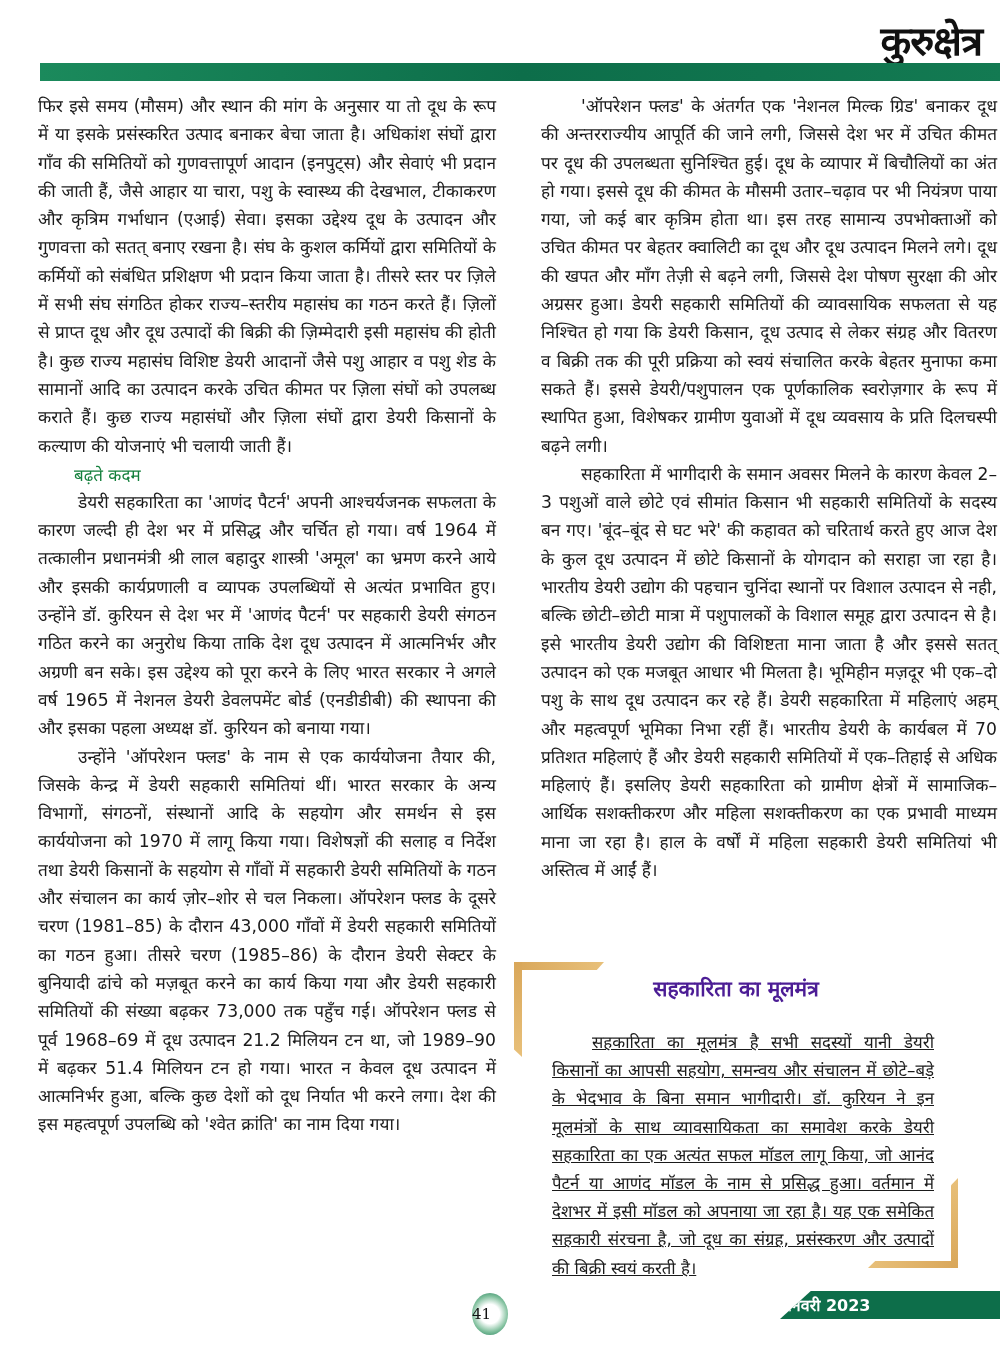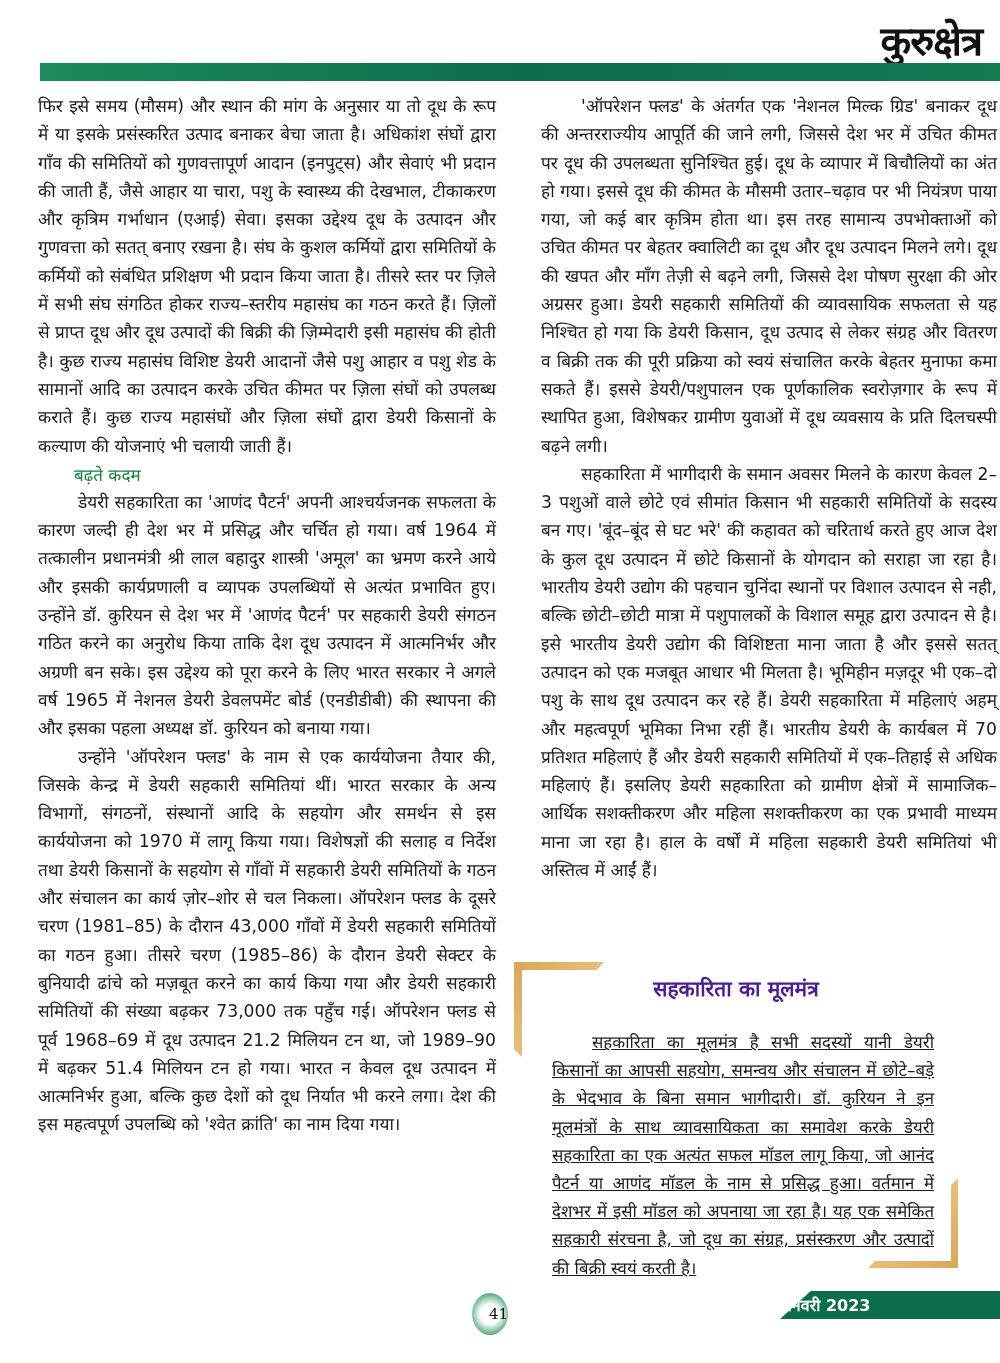--- a/index.html
+++ b/index.html
@@ -24,21 +24,21 @@
                    background: linear-gradient(90deg,#e8c07a,#d9a75a); clip-path: polygon(8% 0,100% 0,100% 100%,0 100%); }
   .box-corner-br-v { position: absolute; right: 0; bottom: 0; width: 7px; height: 90px;
                      background: linear-gradient(180deg,#e8c07a,#d9a75a); clip-path: polygon(0 8%,100% 0,100% 100%,0 100%); }
   .box-title { position: absolute; left: 0; top: 12px; width: 100%; text-align: center;
                color: #4c1d95; font-size: 21px; font-weight: bold; }
   .box-body { position: absolute; left: 22px; top: 50px; width: 414px; font-size: 16.8px;
               line-height: 28.2px; text-align: justify; }
   .box-body p { margin: 16px; text-indent: 40px; text-decoration: underline; }
   .page-num { position: absolute; left: 472px; top: 1293px; width: 36px; height: 42px; border-radius: 50%;
               background: radial-gradient(circle, #ffffff 35%, #7fbf9c 65%, #0d6e4a 100%);
-              display: flex; align-items: center; justify-content: flex-end;
+              display: flex; align-items: center; justify-content: flex-start;
               font-family: "DejaVu Serif", serif; font-size: 15px; color: #111; }
   .date-tab { position: absolute; left: 780px; top: 1291px; width: 220px; height: 28px;
               background: #0d6e4a; clip-path: polygon(14% 0,100% 0,100% 100%,0 100%);
               color: #fff; font-weight: bold; font-size: 16px;
               display: flex; align-items: center; justify-content: flex-start; padding-right: 28px; box-sizing: border-box; }
 </style>
 </head>
 <body>
 
 <div class="masthead">कुरुक्षेत्र</div>

